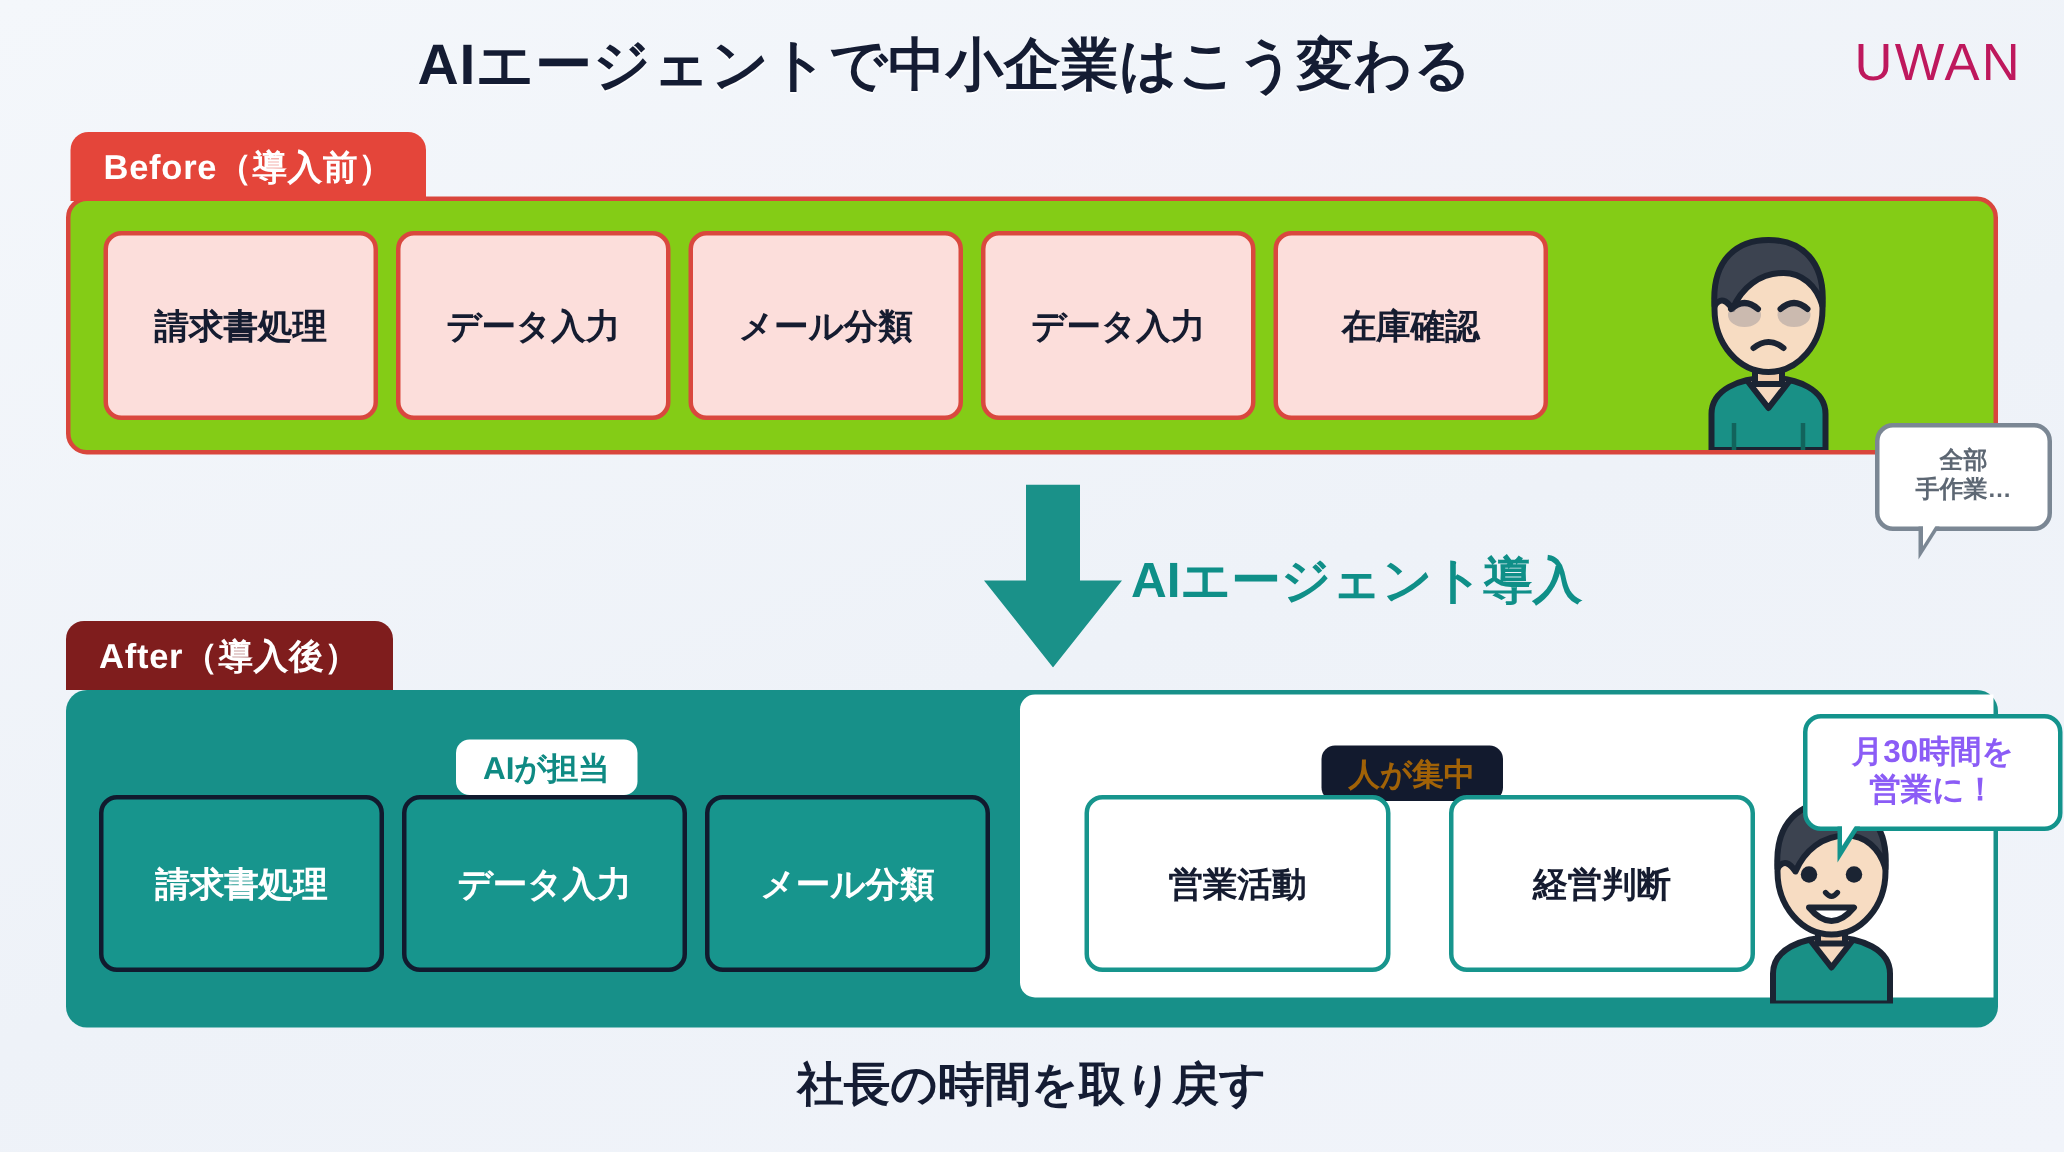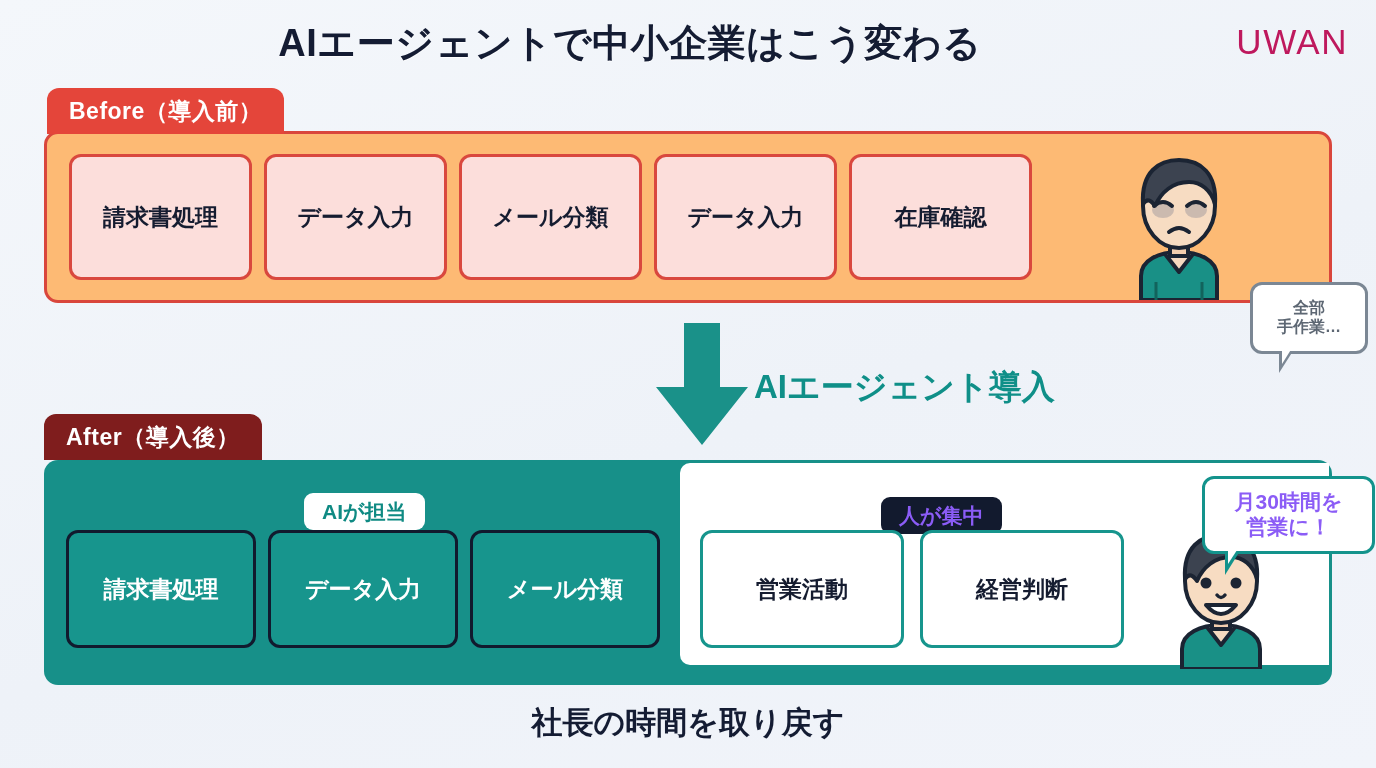--- a/index.html
+++ b/index.html
@@ -35,21 +35,21 @@
     border-radius: 12px 12px 0 0;
     transform: translateY(-46px);
     letter-spacing: .5px;
     white-space: nowrap;
   }
 
   
   .before-panel {
     position: absolute; left: 44px; top: 131px;
     width: 1288px; height: 172px;
-    background: #fdba74;
+    background: #84cc16;
     border: 3px solid #d9463c;
     border-radius: 14px;
   }
   .before-panel .tab { background: #e4453a; }
   .before-row {
     position: absolute; left: 22px; top: 20px;
     display: flex; gap: 12px; align-items: stretch;
   }
   .task-box-before {
     width: 183px; height: 126px;
@@ -154,34 +154,35 @@
     display: flex; gap: 16px;
   }
   .task-box-human {
     width: 204px; height: 118px;
     background: #ffffff;
     border: 3px solid #17958d;
     border-radius: 12px;
     display: flex; align-items: center; justify-content: center;
     font-size: 23px; font-weight: 700; color: #151c30;
     white-space: nowrap;
+    margin-left: 23px;
   }
 
   
   .badge {
     position: absolute;
     height: 37px; padding: 0 18px;
     display: flex; align-items: center; justify-content: center;
     font-size: 21px; font-weight: 700;
     border-radius: 9px;
     white-space: nowrap;
     margin-top: 11px;
   }
   .badge-ai { left: 260px; top: 22px; background: #ffffff; color: #0f8a83; }
-  .badge-human { left: 201px; top: 23px; background: #121a2e; color: #8b5cf6; }
+  .badge-human { left: 201px; top: 23px; background: #121a2e; color: #a16207; }
 
   
   .footer-text {
     position: absolute; left: 0; top: 702px; width: 1376px;
     text-align: center;
     font-size: 31px; font-weight: 700; color: #141c33;
   }
 </style>
 </head>
 <body>

